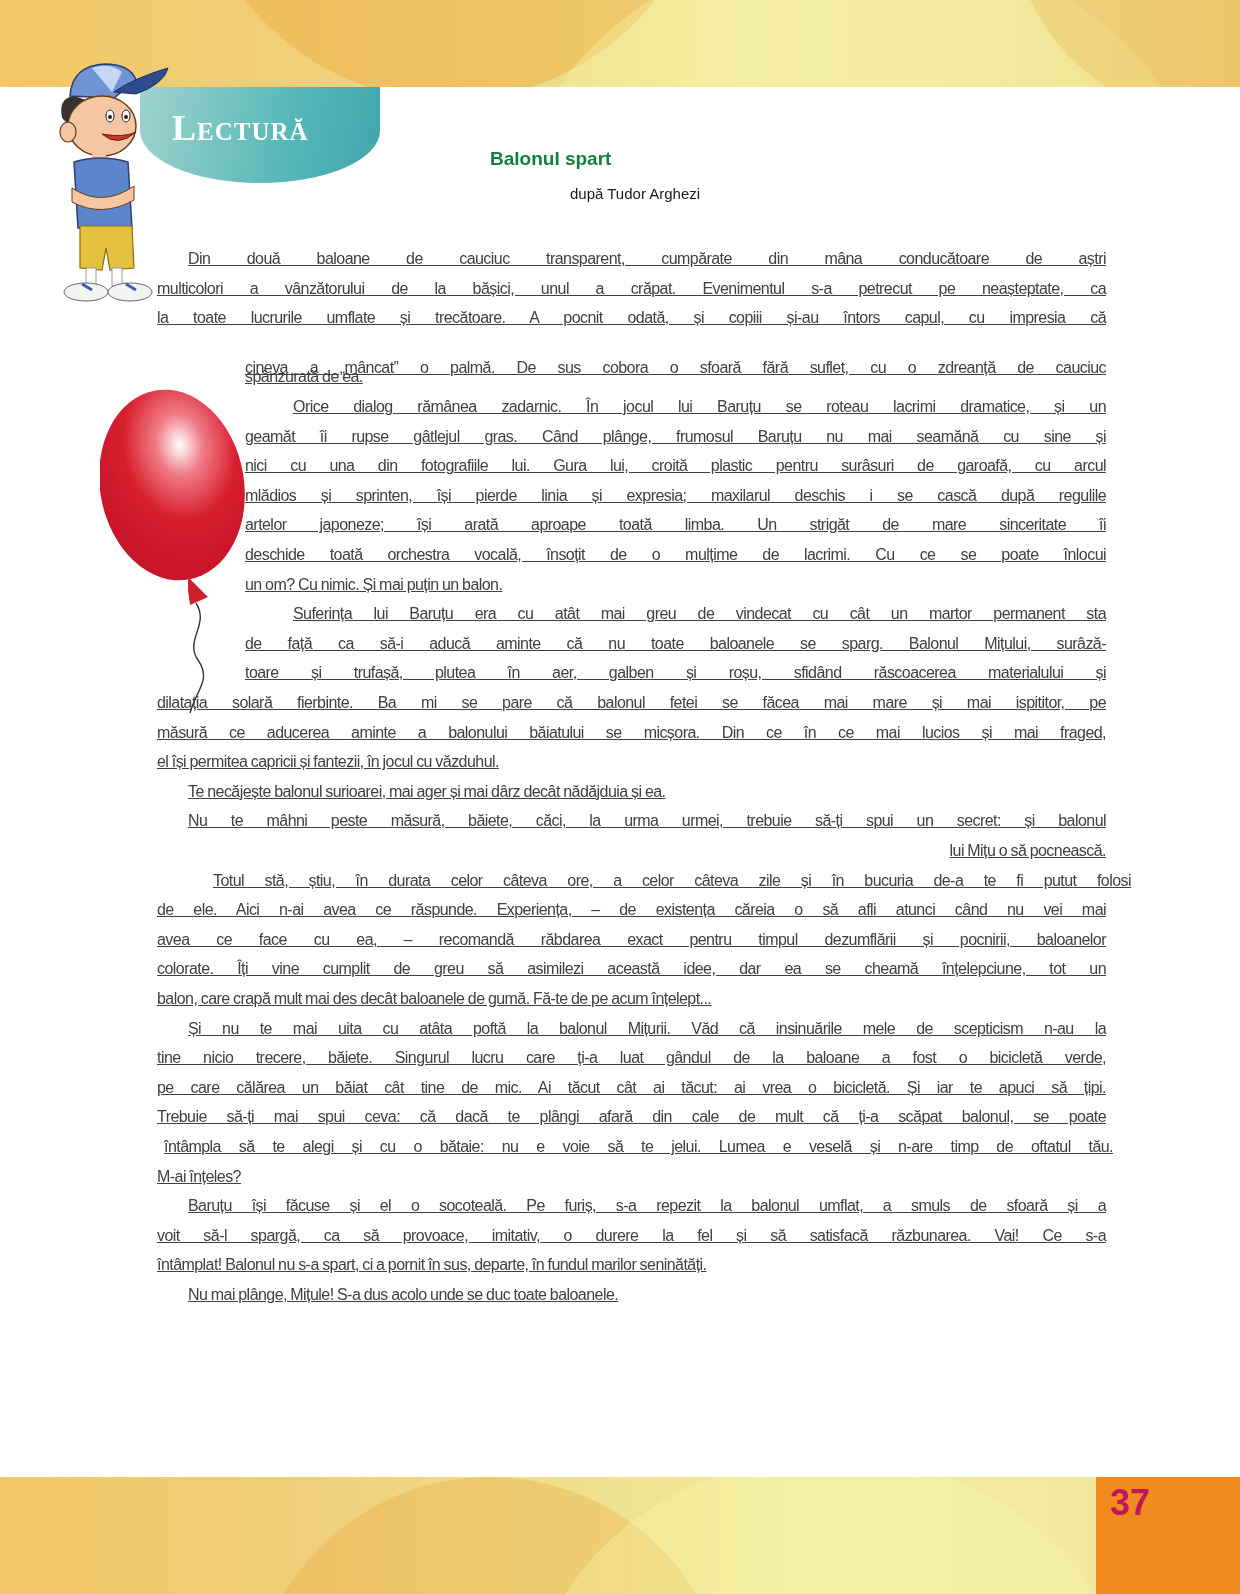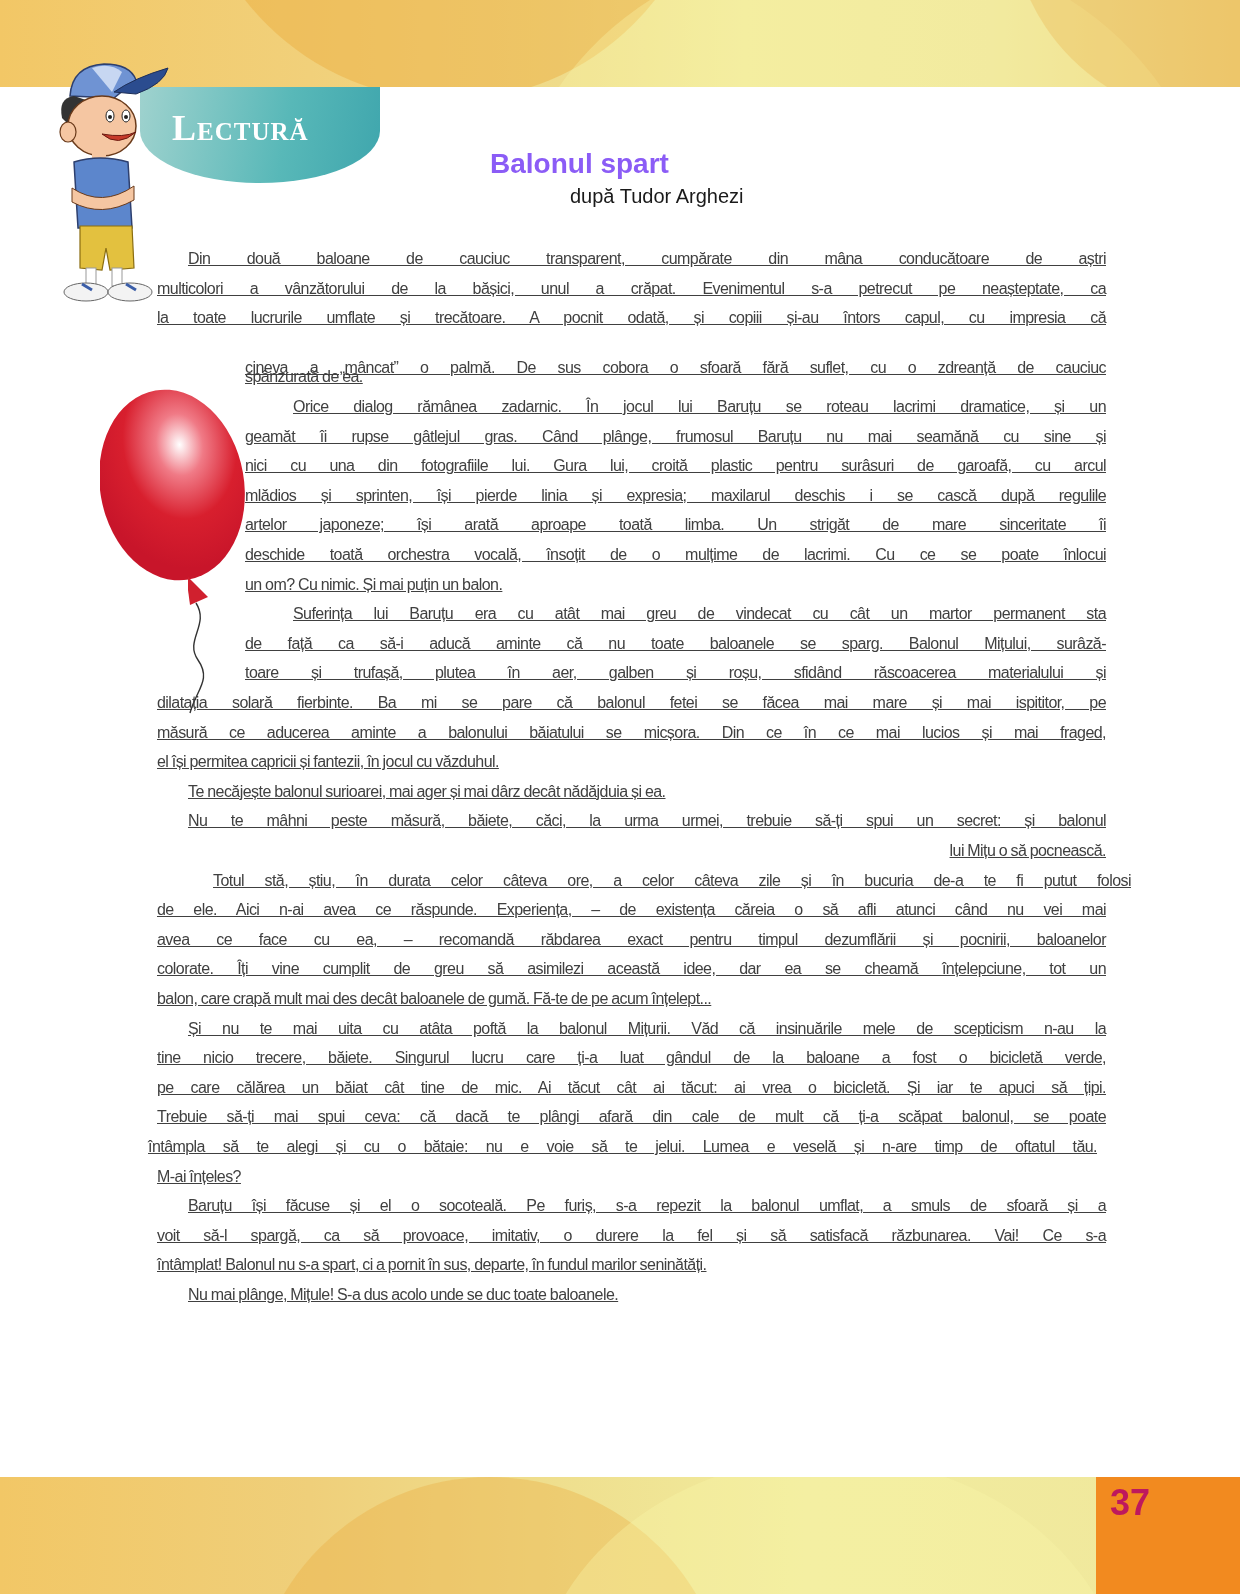--- a/index.html
+++ b/index.html
@@ -34,24 +34,24 @@
   .section-label {
     position: absolute; left: 172px; top: 107px;
     font-family: "Liberation Serif", "DejaVu Serif", serif;
     font-weight: bold; color: #ffffff; font-size: 36px; letter-spacing: 1px;
     font-variant: small-caps;
   }
 
   .mascot { position: absolute; left: 52px; top: 58px; width: 120px; height: 245px; }
 
   .title {
-    position: absolute; left: 490px; top: 148px; font-weight: bold; font-size: 28px; color: #8b5cf6;
+    position: absolute; left: 490px; top: 148px; font-weight: bold; font-size: 19px; color: #15803d;
   }
   .author {
-    position: absolute; left: 570px; top: 185px; font-size: 20px; color: #1a1a1a;
+    position: absolute; left: 570px; top: 185px; font-size: 15px; color: #1a1a1a;
   }
 
   .balloon { position: absolute; left: 100px; top: 385px; width: 160px; height: 330px; }
 
   .text {
     position: absolute; font-size: 16px; line-height: 29.6px; color: #404040;
     letter-spacing: -0.55px; word-spacing: -0.5px; text-decoration: underline;
   }
   .line { height: 29.6px; white-space: nowrap; overflow: visible; }
   .j { text-align: justify; text-align-last: justify; white-space: normal; }
@@ -145,21 +145,21 @@
     <div class="text line" style="left: 157px; top: 836px; width: 949px; text-align: right;">lui Mițu o să pocnească.</div>
     <div class="text line j" style="left: 188px; top: 865.6px; width: 918px; margin-left: 25px;">Totul stă, știu, în durata celor câteva ore, a celor câteva zile și în bucuria de-a te fi putut folosi</div>
     <div class="text line j" style="left: 157px; top: 895.2px; width: 949px;">de ele. Aici n-ai avea ce răspunde. Experiența, – de existența căreia o să afli atunci când nu vei mai</div>
     <div class="text line j" style="left: 157px; top: 924.8px; width: 949px;">avea ce face cu ea, – recomandă răbdarea exact pentru timpul dezumflării și pocnirii, baloanelor</div>
     <div class="text line j" style="left: 157px; top: 954.4px; width: 949px;">colorate. Îți vine cumplit de greu să asimilezi această idee, dar ea se cheamă înțelepciune, tot un</div>
     <div class="text line" style="left: 157px; top: 984px; width: 949px;">balon, care crapă mult mai des decât baloanele de gumă. Fă-te de pe acum înțelept...</div>
     <div class="text line j" style="left: 188px; top: 1013.6px; width: 918px;">Și nu te mai uita cu atâta poftă la balonul Mițurii. Văd că insinuările mele de scepticism n-au la</div>
     <div class="text line j" style="left: 157px; top: 1043.2px; width: 949px;">tine nicio trecere, băiete. Singurul lucru care ți-a luat gândul de la baloane a fost o bicicletă verde,</div>
     <div class="text line j" style="left: 157px; top: 1072.8px; width: 949px;">pe care călărea un băiat cât tine de mic. Ai tăcut cât ai tăcut: ai vrea o bicicletă. Și iar te apuci să țipi.</div>
     <div class="text line j" style="left: 157px; top: 1102.4px; width: 949px;">Trebuie să-ți mai spui ceva: că dacă te plângi afară din cale de mult că ți-a scăpat balonul, se poate</div>
-    <div class="text line j" style="left: 148px; top: 1132px; width: 949px;">întâmpla să te alegi și cu o bătaie: nu e voie să te jelui. Lumea e veselă și n-are timp de oftatul tău.</div>
+    <div class="text line j" style="left: 164px; top: 1132px; width: 949px;">întâmpla să te alegi și cu o bătaie: nu e voie să te jelui. Lumea e veselă și n-are timp de oftatul tău.</div>
     <div class="text line" style="left: 157px; top: 1161.6px; width: 949px;">M-ai înțeles?</div>
     <div class="text line j" style="left: 188px; top: 1191.2px; width: 918px;">Baruțu își făcuse și el o socoteală. Pe furiș, s-a repezit la balonul umflat, a smuls de sfoară și a</div>
     <div class="text line j" style="left: 157px; top: 1220.8px; width: 949px;">voit să-l spargă, ca să provoace, imitativ, o durere la fel și să satisfacă răzbunarea. Vai! Ce s-a</div>
     <div class="text line" style="left: 157px; top: 1250.4px; width: 949px;">întâmplat! Balonul nu s-a spart, ci a pornit în sus, departe, în fundul marilor seninătăți.</div>
     <div class="text line" style="left: 188px; top: 1280px; width: 918px;">Nu mai plânge, Mițule! S-a dus acolo unde se duc toate baloanele.</div>
   </div>
 
 <div class="band-bottom">
   <div class="shape s4"></div>
   <div class="shape s5"></div>

